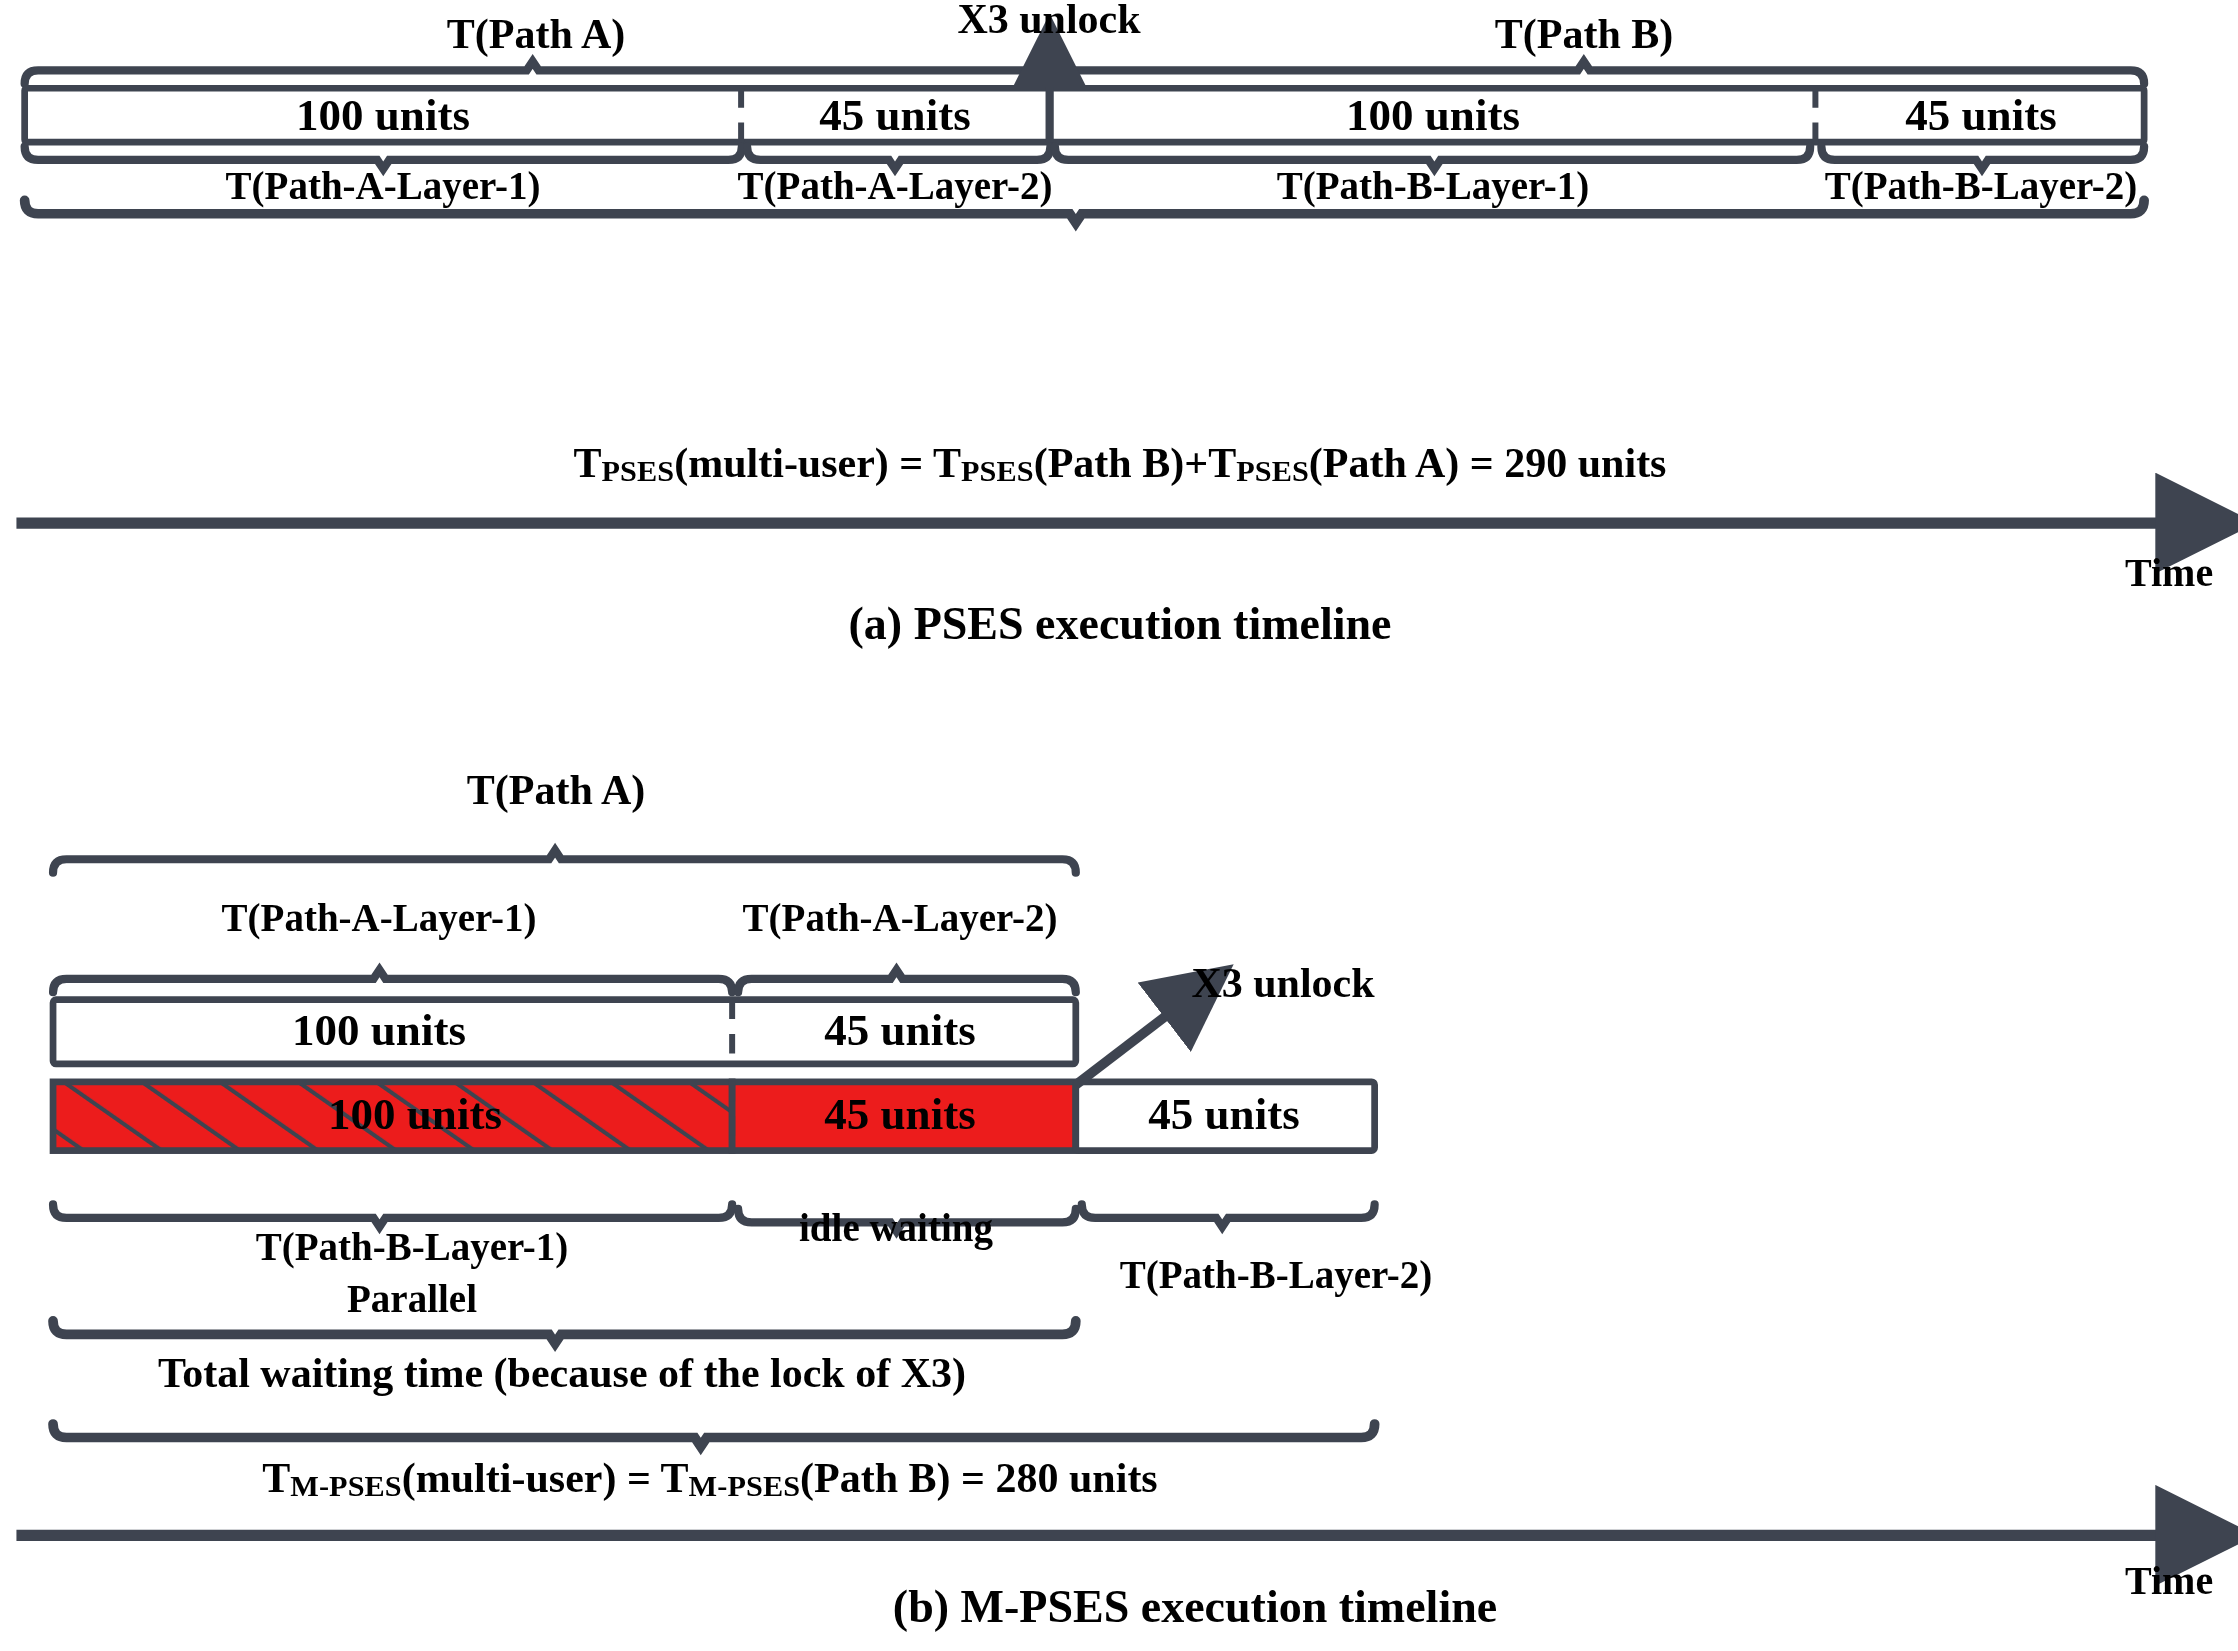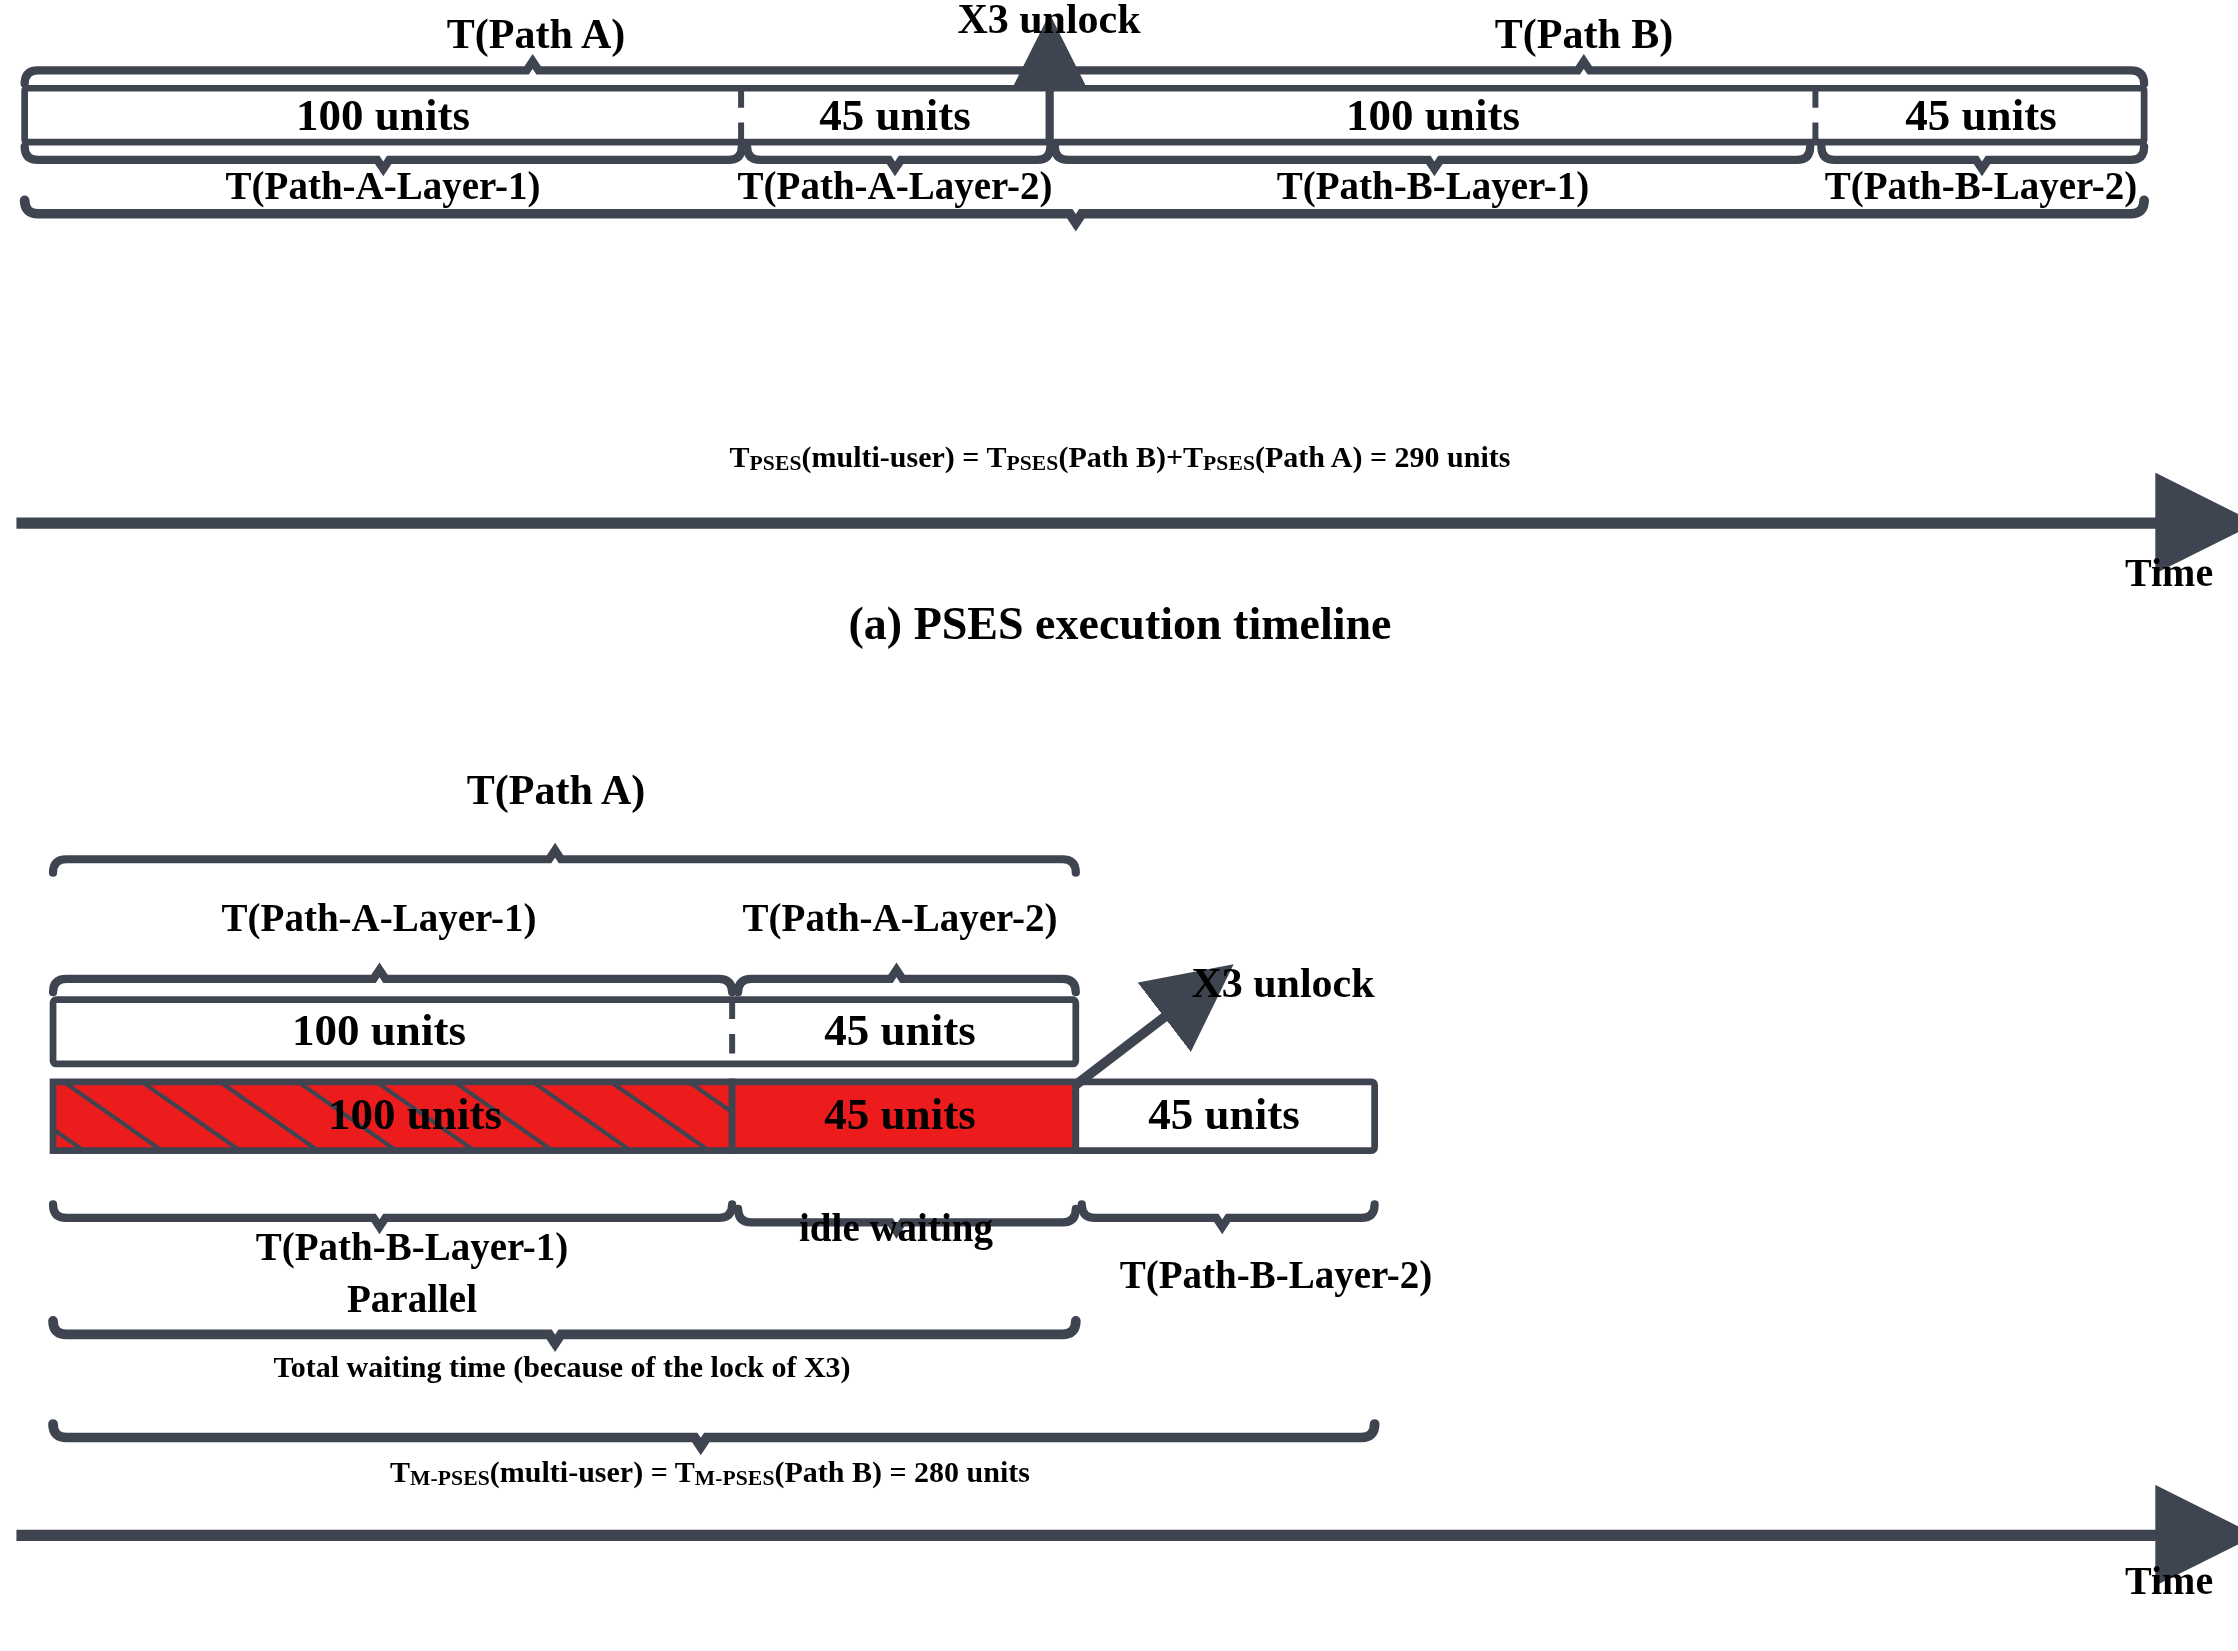--- a/index.html
+++ b/index.html
@@ -20,21 +20,21 @@
     text-align:center;
     line-height:1;
     font-family:"Liberation Serif", serif;
     color:#000;
   }
   .lbl.c{transform:translateX(-50%);}
   .t-big{font-size:42px;}
   .t-box{font-size:45px;}
   .t-brace{font-size:39px;}
   .t-caption{font-size:46px;}
-  .t-formula{font-size:30px;}
+  .t-formula{font-size:42px;}
   .t-time{font-size:40px;}
   .sub{font-size:0.72em;vertical-align:baseline;position:relative;top:0.12em;letter-spacing:0.1px;}
 </style>
 </head>
 <body>
 
 <div class="stage">
 
   <svg class="layer" viewBox="0 0 2997 2211">
     <defs>
@@ -145,15 +145,16 @@
   <div class="lbl c t-brace" style="left:1276px;top:1255px;">T(Path-B-Layer-2)</div>
 
   <div class="lbl c t-formula" style="left:562px;top:1352px;">Total waiting time (because of the lock of X3)</div>
 
   <div class="lbl c t-formula" style="left:710px;top:1457px;">
     <span>T</span><span class="sub">M-PSES</span><span>(multi-user) = T</span><span class="sub">M-PSES</span><span>(Path B) = 280 units</span>
   </div>
 
   <div class="lbl t-time" style="left:2125px;top:1561px;">Time</div>
 
+  <div class="lbl c t-caption" style="left:1195px;top:1584px;">(b) M-PSES execution timeline</div>
 
 </div>
 
 
 </body></html>

